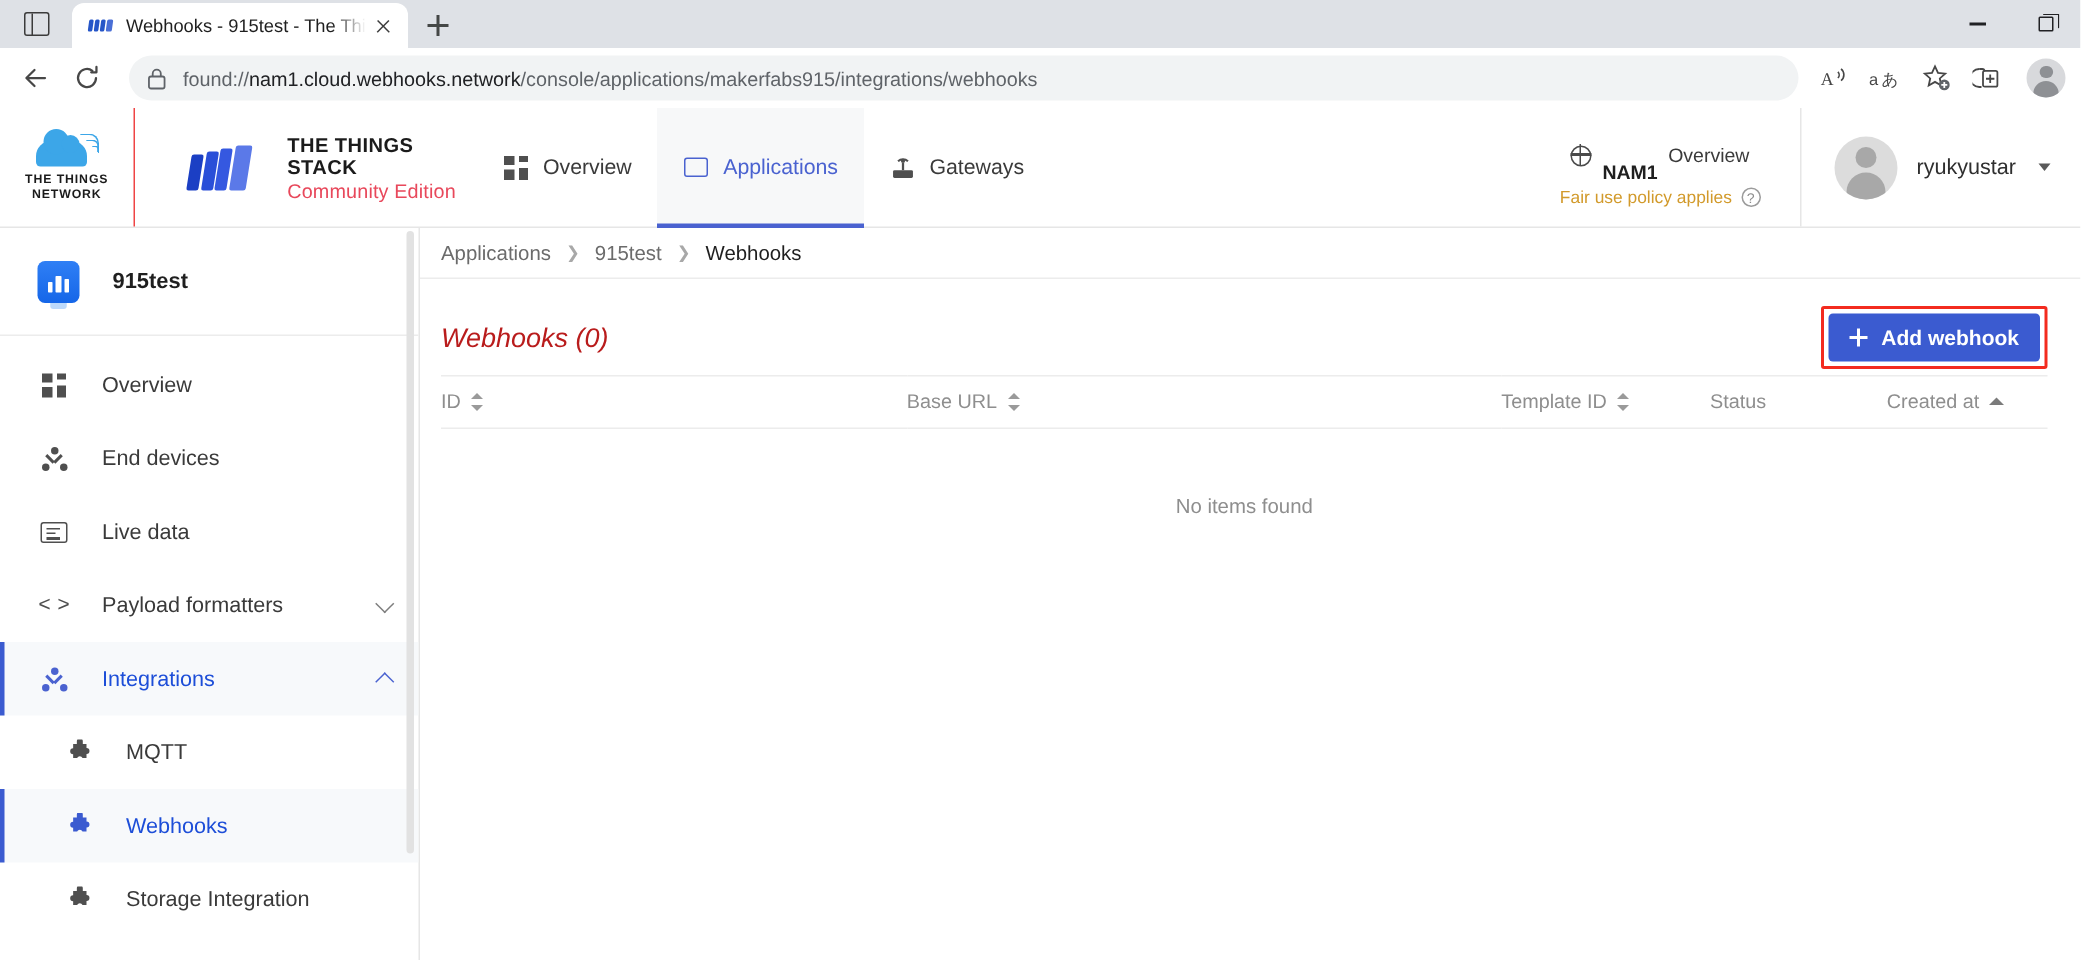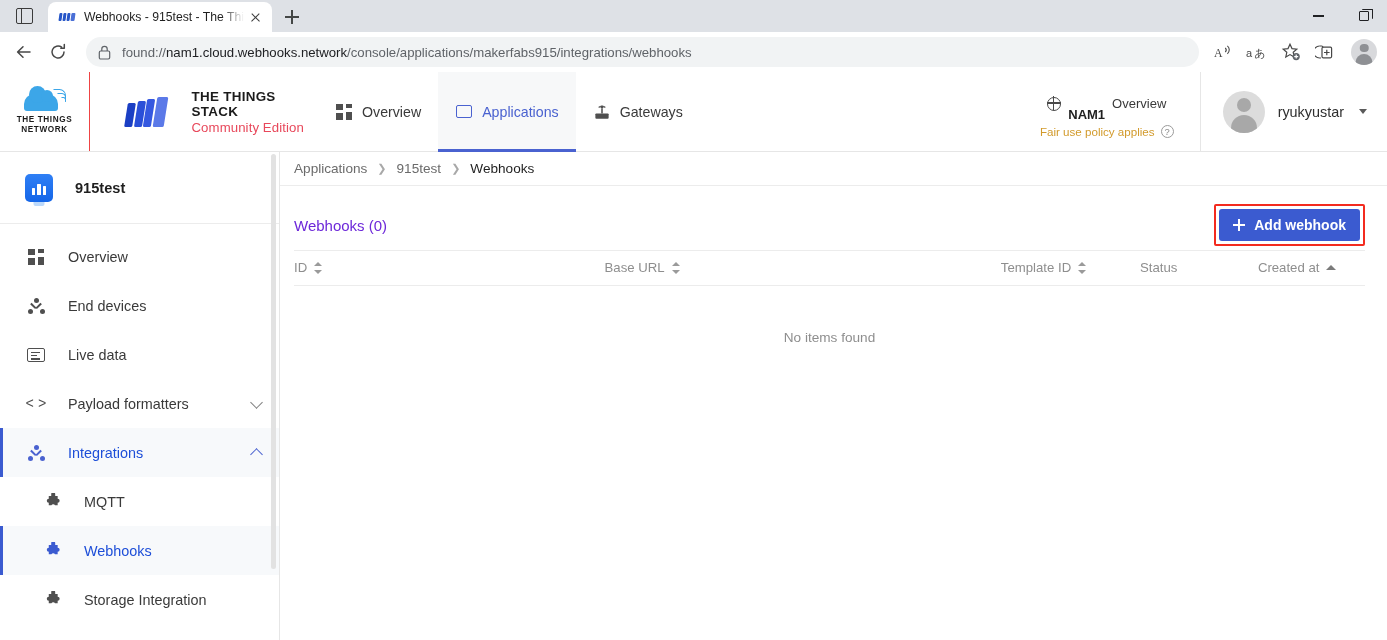--- a/index.html
+++ b/index.html
@@ -347,21 +347,21 @@
   }
   .bc-link { color: #6b6b6b; }
   .bc-sep { color: #a8a8a8; font-size: 11px; }
   .bc-current { color: #1f1f1f; }
 
   .content-inner { padding: 14px 22px 0 14px; }
   .page-row {
     display:flex; align-items: center; justify-content: space-between;
     height: 50px;
   }
-  .page-title { font-size: 15px; color: #6d28d9; }
+  .page-title { font-size: 18px; color: #b91c1c; font-style: italic; }
   .btn-add-wrap {
     padding: 3px;
     border: 2px solid #f32b1f;
     border-radius: 2px;
   }
   .btn-add {
     background: #3b5bd0; color: #ffffff;
     border: none; border-radius: 3px;
     height: 32px; padding: 0 14px;
     font-size: 14px; font-weight: bold;

